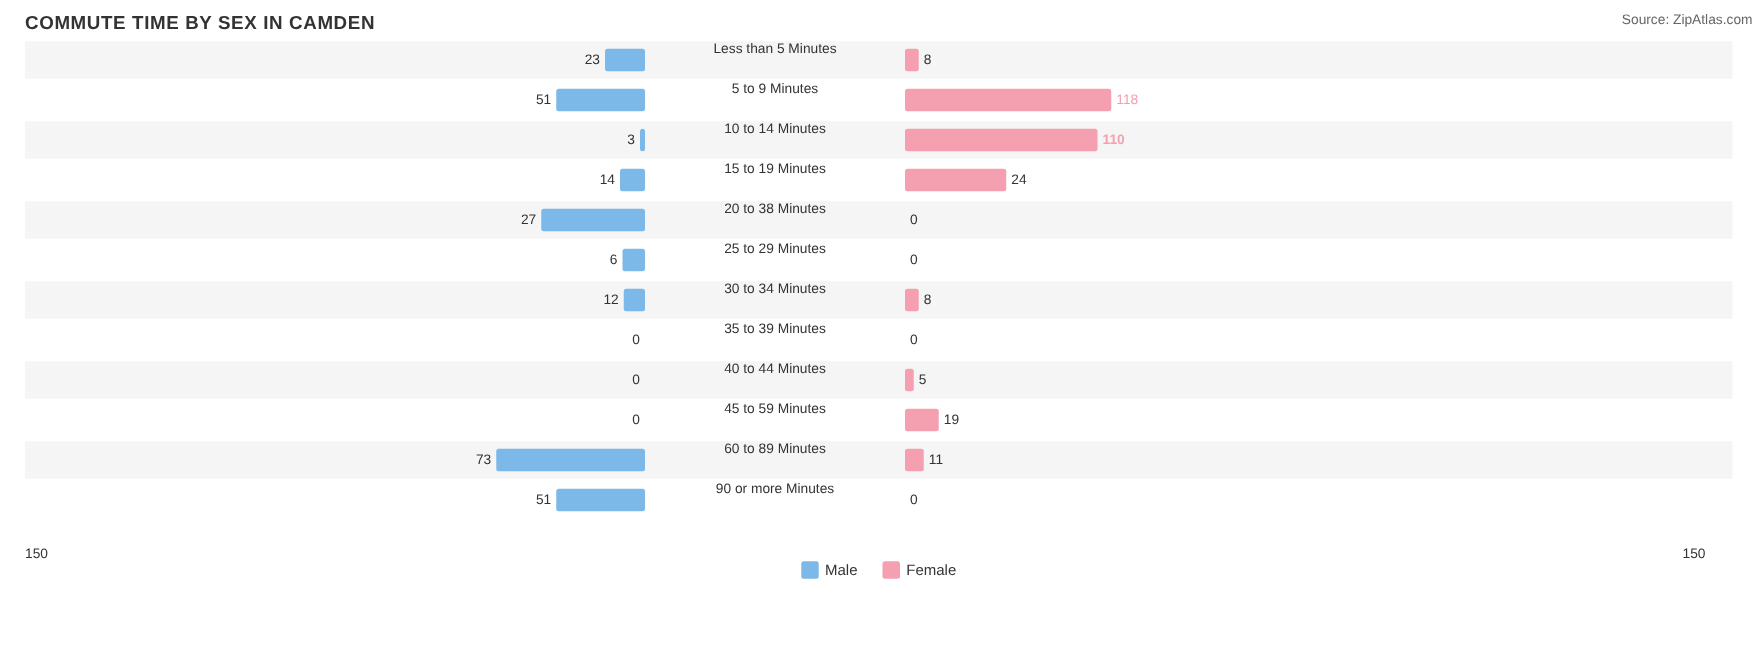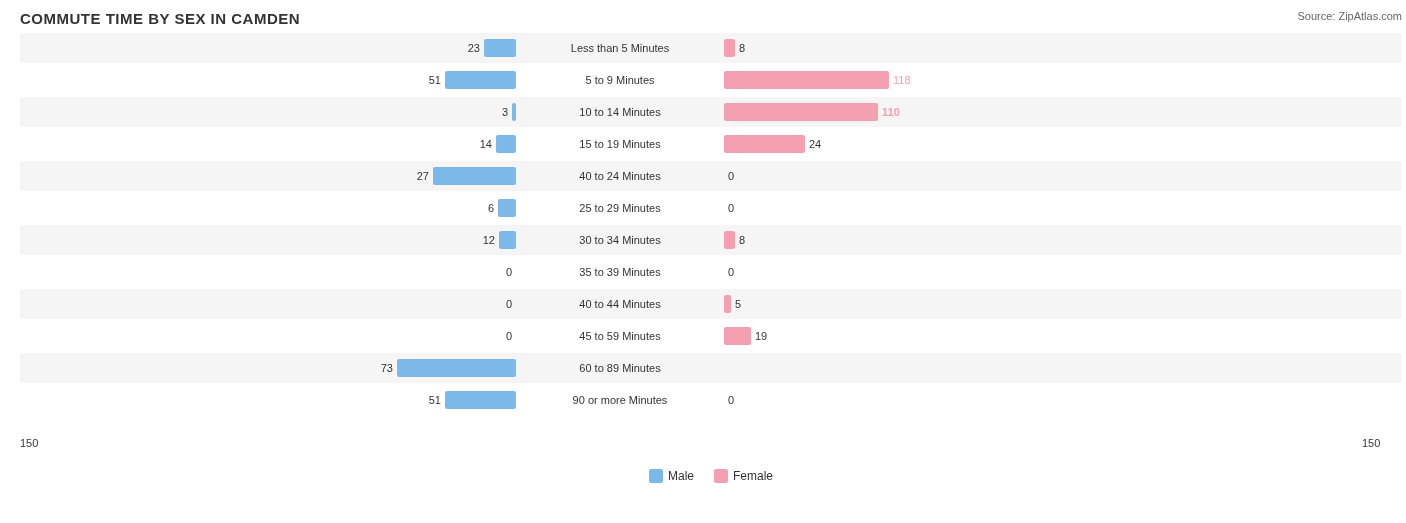--- a/index.html
+++ b/index.html
@@ -8,21 +8,21 @@
       background: #fff;
       width: 1406px;
       height: 523px;
       overflow: hidden;
       position: relative;
     }
     .chart-container {
       width: 1406px;
       height: 523px;
       background: #fff;
-      padding: 10px 4px 40px 20px;
+      padding: 10px 20px 40px 20px;
       position: relative;
     }
     .chart-title {
       font-size: 15px;
       font-weight: bold;
       text-transform: uppercase;
       color: #333;
       margin-bottom: 6px;
       letter-spacing: 0.5px;
     }
@@ -33,21 +33,20 @@
       font-size: 11px;
       color: #666;
     }
     .chart-area {
       position: relative;
       width: 100%;
       height: 400px;
     }
     .row {
       display: flex;
-      align-items: center;
       height: 30px;
       margin-bottom: 2px;
       position: relative;
     }
     .row:nth-child(odd) {
       background: #f5f5f5;
     }
     .row:nth-child(even) {
       background: #fff;
     }
@@ -107,21 +106,21 @@
     .axis-label {
       font-size: 11px;
       color: #333;
       width: 40px;
       text-align: left;
     }
     .legend {
       display: flex;
       justify-content: center;
       align-items: center;
-      margin-top: 20px;
+      margin-top: 0;
       gap: 20px;
     }
     .legend-item {
       display: flex;
       align-items: center;
       gap: 5px;
       font-size: 12px;
       color: #333;
     }
     .legend-box {
@@ -183,21 +182,21 @@
       <div class="female-side">
         <div class="female-bar" style="width:81px;"></div>
         <span class="female-value" style="">24</span>
       </div>
     </div>
       <div class="row">
       <div class="male-side">
         <span class="male-value">27</span>
         <div class="male-bar" style="width:83px;"></div>
       </div>
-      <div class="label-center">40 to 24 Minutes</div>
+      <div class="label-center">20 to 38 Minutes</div>
       <div class="female-side">
         <div class="female-bar" style="width:0px;"></div>
         <span class="female-value" style="">0</span>
       </div>
     </div>
       <div class="row">
       <div class="male-side">
         <span class="male-value">6</span>
         <div class="male-bar" style="width:18px;"></div>
       </div>
@@ -250,20 +249,24 @@
         <div class="female-bar" style="width:27px;"></div>
         <span class="female-value" style="">19</span>
       </div>
     </div>
       <div class="row">
       <div class="male-side">
         <span class="male-value">73</span>
         <div class="male-bar" style="width:119px;"></div>
       </div>
       <div class="label-center">60 to 89 Minutes</div>
+      <div class="female-side">
+        <div class="female-bar" style="width:15px;"></div>
+        <span class="female-value" style="">11</span>
+      </div>
     </div>
       <div class="row">
       <div class="male-side">
         <span class="male-value">51</span>
         <div class="male-bar" style="width:71px;"></div>
       </div>
       <div class="label-center">90 or more Minutes</div>
       <div class="female-side">
         <div class="female-bar" style="width:0px;"></div>
         <span class="female-value" style="">0</span>

